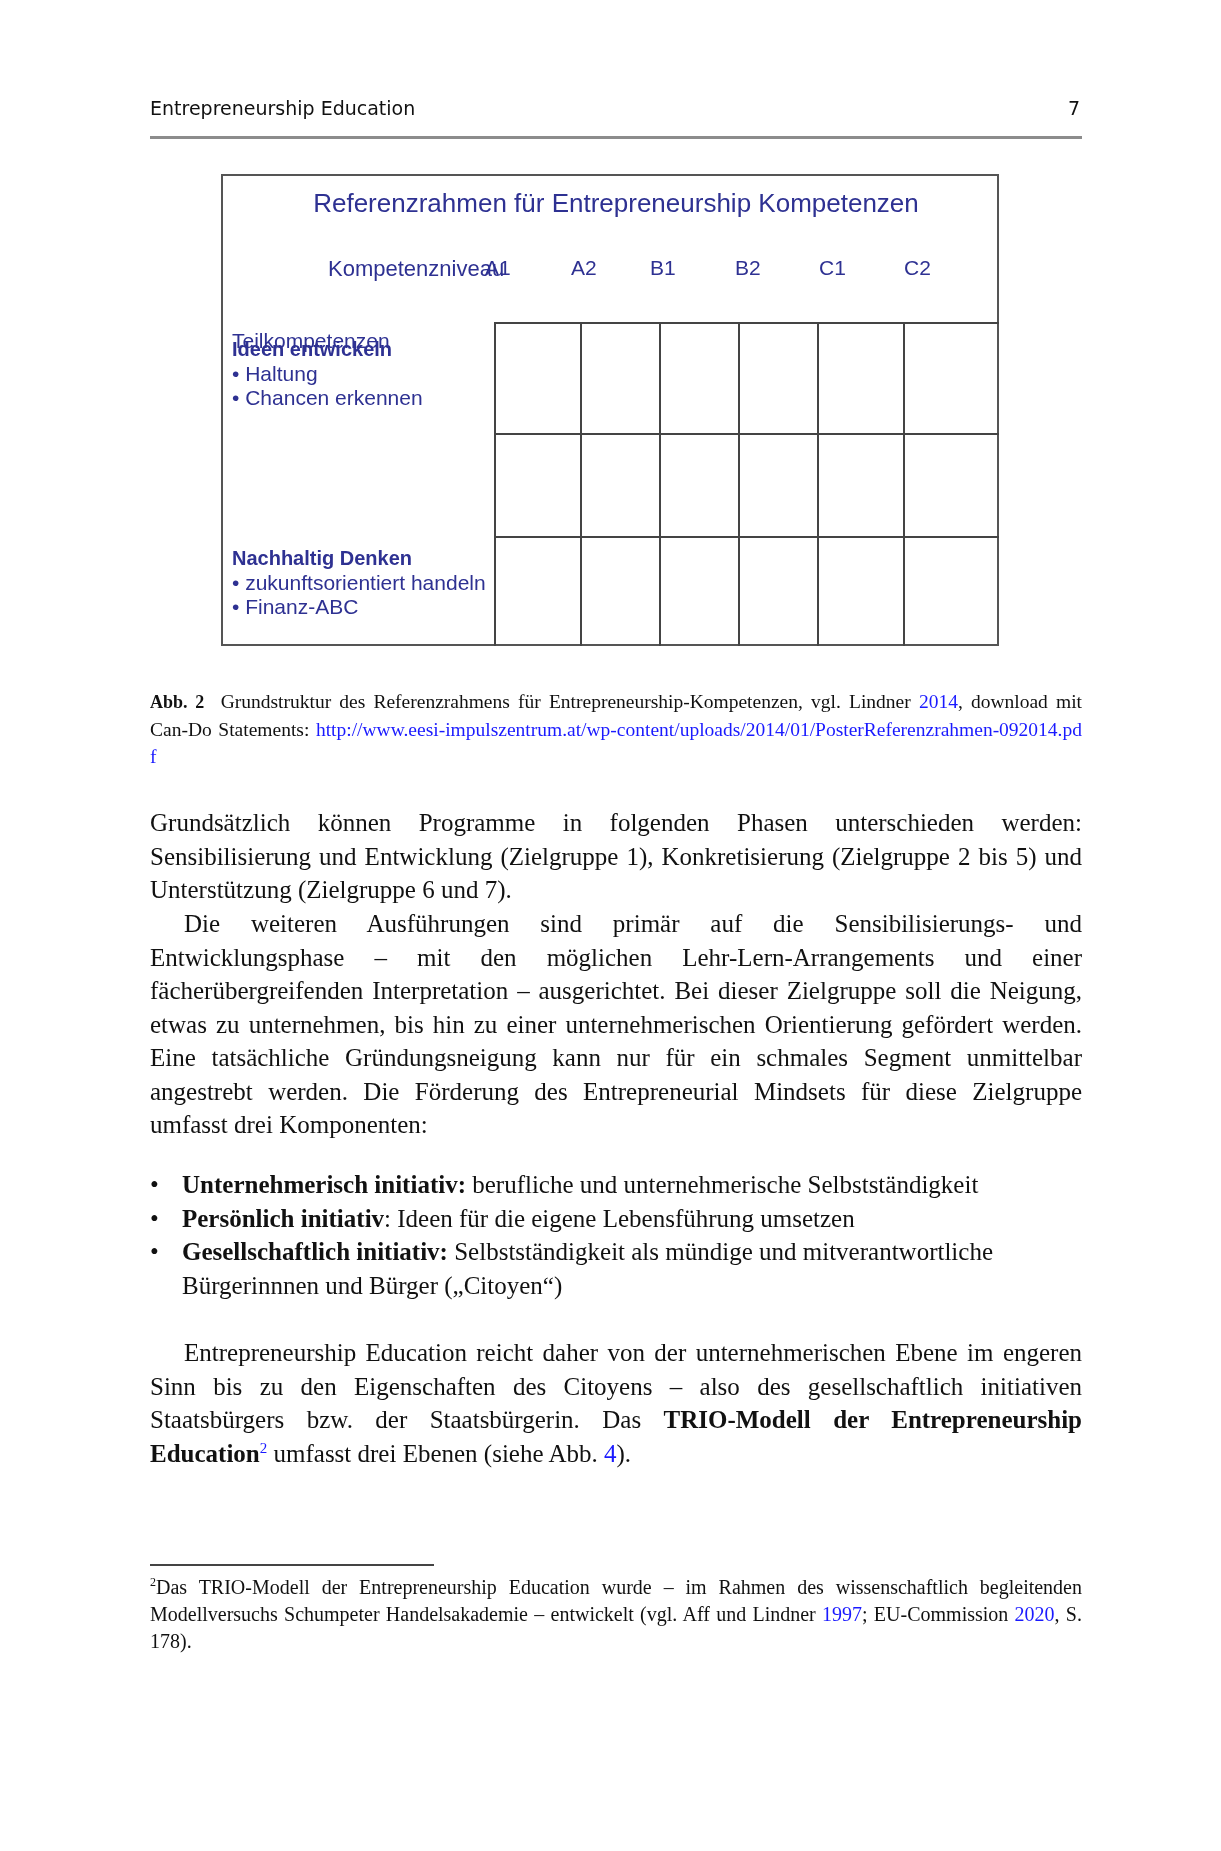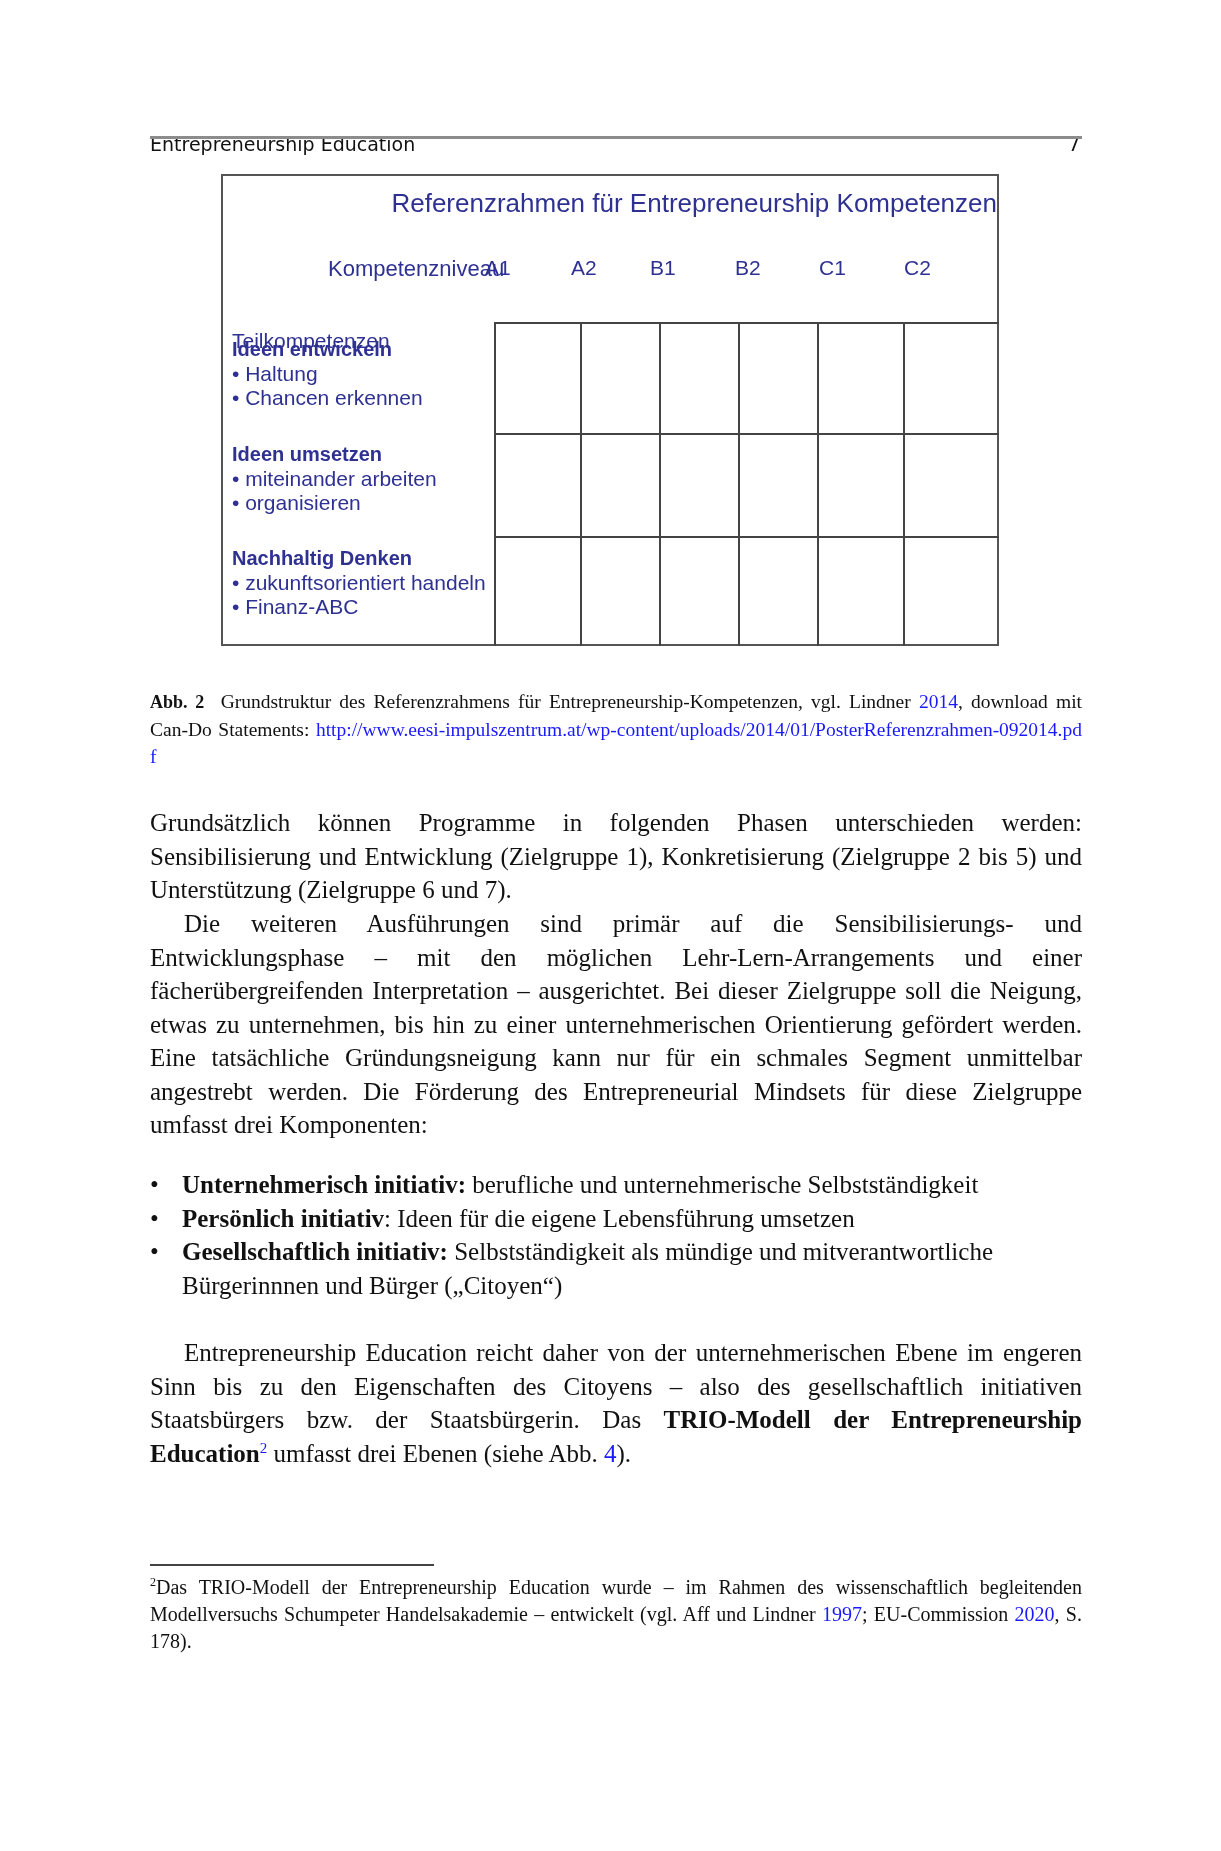--- a/index.html
+++ b/index.html
@@ -1,35 +1,35 @@
 <!DOCTYPE html>
 <html><head>
 <meta charset="utf-8">
 <style>
   html, body { margin: 0; padding: 0; background: #ffffff; }
   body { width: 1221px; height: 1851px; position: relative; overflow: hidden; }
 
   .running-head {
     position: absolute; left: 150px; top: 97px; width: 930px;
     font-family: "DejaVu Sans", sans-serif; font-size: 19px; color: #111;
-    display: flex; justify-content: space-between; align-items: baseline; margin-top: 36px;
+    display: flex; justify-content: space-between; align-items: baseline;
   }
   .head-rule {
     position: absolute; left: 150px; top: 136px; width: 932px; height: 3px;
     background: #8c8c8c;
   }
 
   
   .figure-box {
     position: absolute; left: 221px; top: 174px; width: 778px; height: 472px;
     border: 2px solid #555; box-sizing: border-box;
     font-family: "Liberation Sans", sans-serif; color: #2e3192;
   }
   .fig-title {
-    position: absolute; left: 12px; right: 0; top: 12px; text-align: right;
+    position: absolute; left: 12px; right: 0; top: 12px; text-align: center;
     font-size: 26px;
   }
   .niveau-label { position: absolute; left: 105px; top: 80px; font-size: 22px; }
   .level { position: absolute; top: 80px; font-size: 21px; }
   .teil-label { position: absolute; left: 9px; top: 111px; font-size: 21px; margin-top: 42px; }
 
   .grid {
     position: absolute; left: 271px; top: 146px; width: 505px; height: 324px;
     border-top: 2px solid #444; border-left: 2px solid #444; box-sizing: border-box;
   }
@@ -86,25 +86,20 @@
   <div class="level" style="left:512px">B2</div>
   <div class="level" style="left:596px">C1</div>
   <div class="level" style="left:681px">C2</div>
   <div class="teil-label">Teilkompetenzen</div>
 
   <div class="group" style="top:160px">
     <div class="gtitle">Ideen entwickeln</div>
     <div class="gitem">• Haltung</div>
     <div class="gitem">• Chancen erkennen</div>
   </div>
-  <div class="group" style="top:265px">
-    <div class="gtitle">Ideen umsetzen</div>
-    <div class="gitem">• miteinander arbeiten</div>
-    <div class="gitem">• organisieren</div>
-  </div>
   <div class="group" style="top:369px">
     <div class="gtitle">Nachhaltig Denken</div>
     <div class="gitem">• zukunftsorientiert handeln</div>
     <div class="gitem">• Finanz-ABC</div>
   </div>
 
   <div class="grid">
     <div class="vline" style="left:84px"></div>
     <div class="vline" style="left:163px"></div>
     <div class="vline" style="left:242px"></div>

